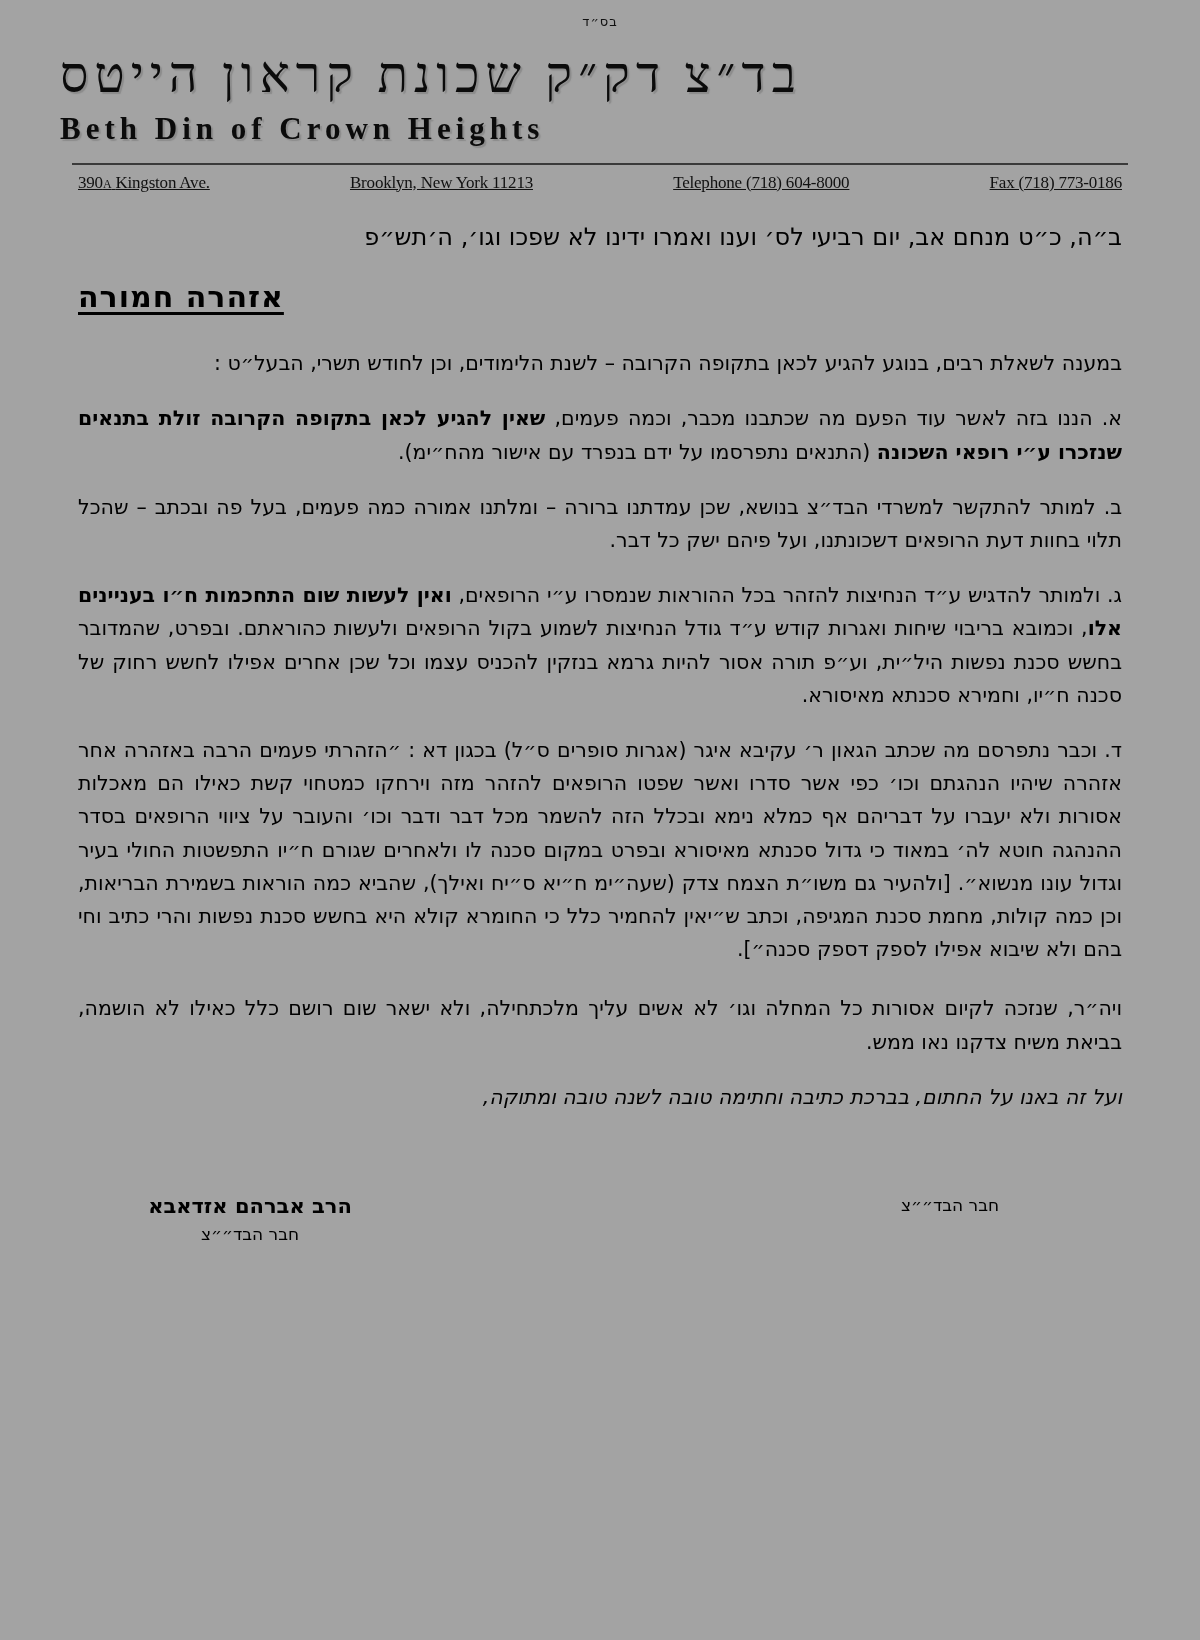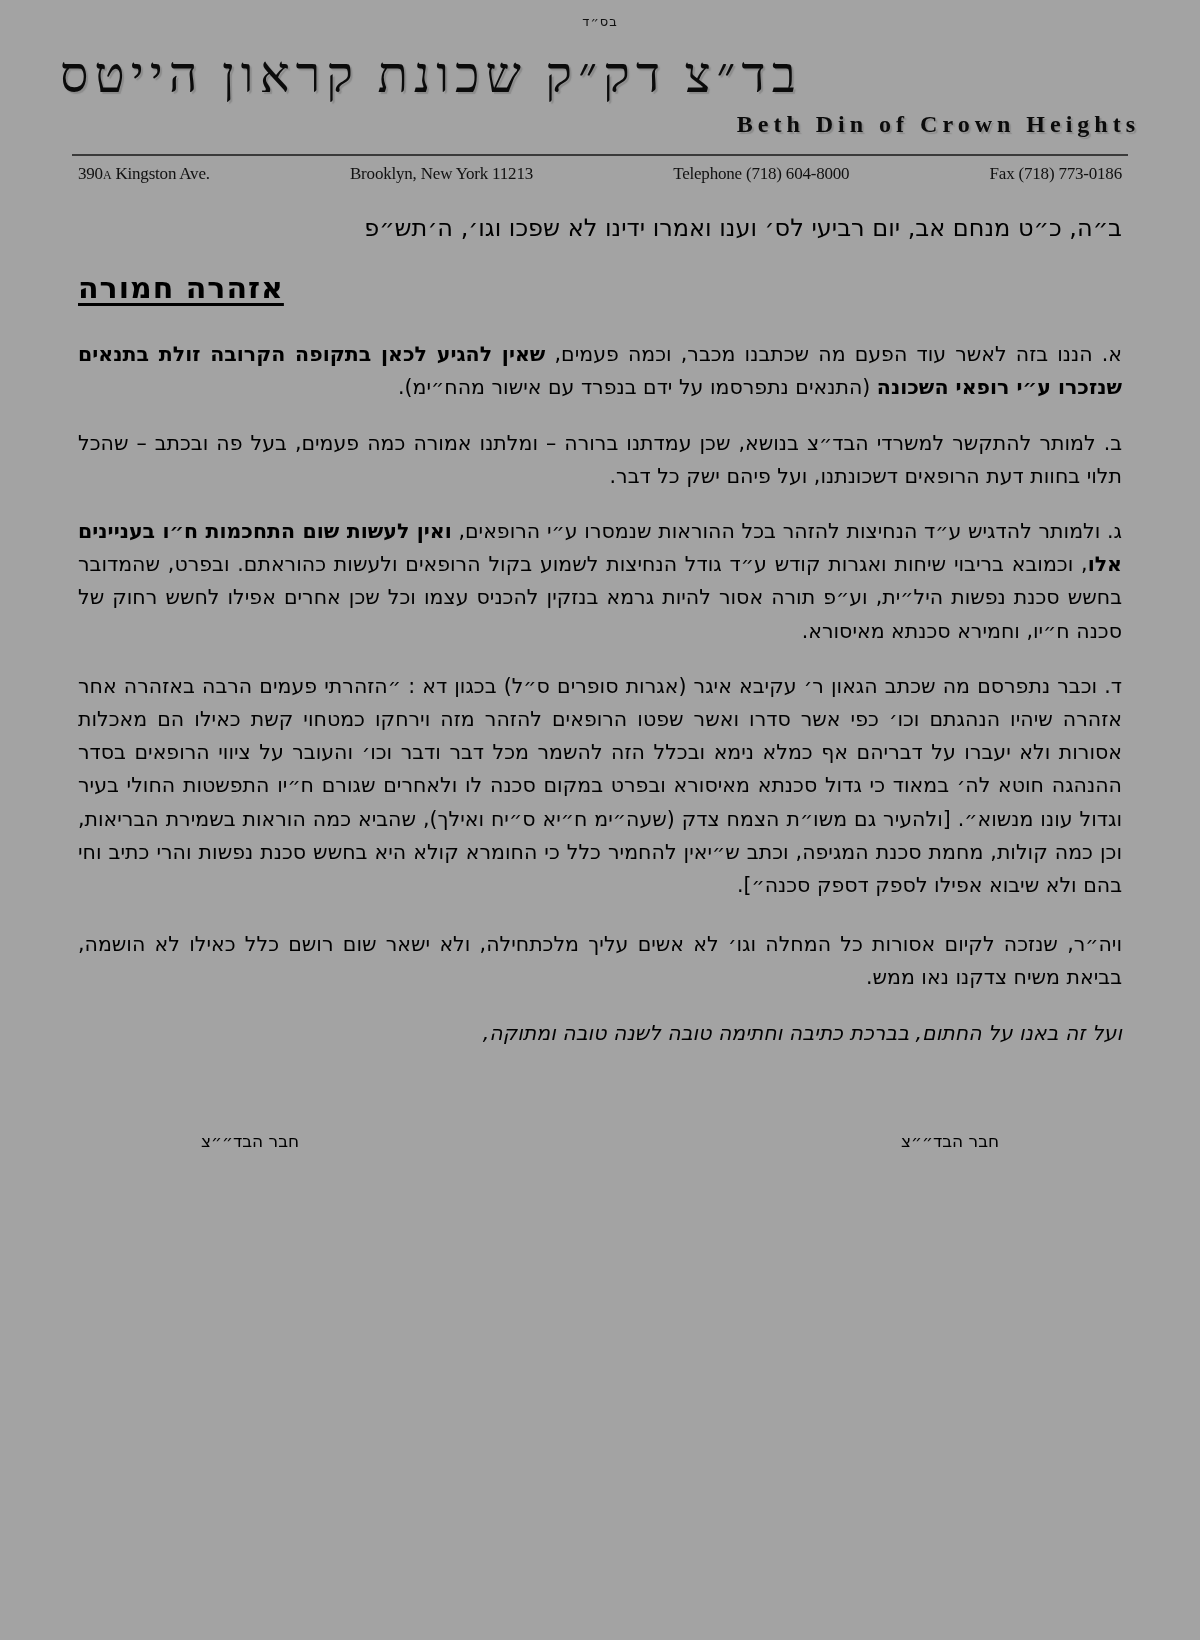--- a/index.html
+++ b/index.html
@@ -41,25 +41,25 @@
     font-weight: normal;
     font-size: 50px;
     letter-spacing: 6px;
     line-height: 1.15;
     color: #0b0b0b;
     text-shadow: 2px 2px 1px rgba(120,120,120,0.55);
     margin: 4px 0 2px 0;
     white-space: nowrap;
   }
   .org-name-en {
-    text-align: right;
+    text-align: left;
     direction: ltr;
     font-family: "Liberation Serif", "DejaVu Serif", serif;
     font-weight: bold;
-    font-size: 24px;
+    font-size: 31px;
     letter-spacing: 5px;
     color: #0b0b0b;
     text-shadow: 2px 2px 1px rgba(120,120,120,0.55);
     margin: 6px 0 16px 0;
     white-space: nowrap;
   }
   .rule {
     border: none;
     border-top: 2px solid #3a3a3a;
     margin: 6px 12px 0 12px;
@@ -69,21 +69,21 @@
     direction: ltr;
     display: flex;
     justify-content: space-between;
     align-items: baseline;
     font-family: "Liberation Serif", "DejaVu Serif", serif;
     font-size: 17px;
     color: #111;
     padding: 8px 18px 0 18px;
     letter-spacing: -0.2px;
   }
-  .contact-row .item { white-space: nowrap; }
+  .contact-row .item { white-space: nowrap; text-decoration: underline; }
   .contact-row .item .sub {
     font-size: 12px;
     vertical-align: baseline;
   }
 
   
   .doc-body {
     direction: rtl;
     text-align: justify;
     font-family: "DejaVu Sans", "Liberation Sans", sans-serif;
@@ -166,37 +166,39 @@
       <span class="item">Fax (718) 773-0186</span>
     </div>
   </div>
 
   <div class="doc-body">
 
     <div class="dateline">ב״ה, כ״ט מנחם אב, יום רביעי לס׳ וענו ואמרו ידינו לא שפכו וגו׳, ה׳תש״פ</div>
 
     <div class="main-heading">אזהרה חמורה</div>
 
+    <p class="para">במענה לשאלת רבים, בנוגע להגיע לכאן בתקופה הקרובה – לשנת הלימודים, וכן לחודש תשרי, הבעל״ט :</p>
 
     <p class="para"><span>א. הננו בזה לאשר עוד הפעם מה שכתבנו מכבר, וכמה פעמים, </span><span class="b">שאין להגיע לכאן בתקופה הקרובה זולת בתנאים שנזכרו ע״י רופאי השכונה</span><span> (התנאים נתפרסמו על ידם בנפרד עם אישור מהח״ימ).</span></p>
 
     <p class="para">ב. למותר להתקשר למשרדי הבד״צ בנושא, שכן עמדתנו ברורה – ומלתנו אמורה כמה פעמים, בעל פה ובכתב – שהכל תלוי בחוות דעת הרופאים דשכונתנו, ועל פיהם ישק כל דבר.</p>
 
     <p class="para"><span>ג. ולמותר להדגיש ע״ד הנחיצות להזהר בכל ההוראות שנמסרו ע״י הרופאים, </span><span class="b">ואין לעשות שום התחכמות ח״ו בעניינים אלו</span><span>, וכמובא בריבוי שיחות ואגרות קודש ע״ד גודל הנחיצות לשמוע בקול הרופאים ולעשות כהוראתם. ובפרט, שהמדובר בחשש סכנת נפשות היל״ית, וע״פ תורה אסור להיות גרמא בנזקין להכניס עצמו וכל שכן אחרים אפילו לחשש רחוק של סכנה ח״יו, וחמירא סכנתא מאיסורא.</span></p>
 
     <p class="para"><span>ד. וכבר נתפרסם מה שכתב הגאון ר׳ עקיבא איגר (אגרות סופרים ס״ל) בכגון דא :</span> <span>״הזהרתי פעמים הרבה באזהרה אחר אזהרה שיהיו הנהגתם וכו׳ כפי אשר סדרו ואשר שפטו הרופאים להזהר מזה וירחקו כמטחוי קשת כאילו הם מאכלות אסורות ולא יעברו על דבריהם אף כמלא נימא ובכלל הזה להשמר מכל דבר ודבר וכו׳ והעובר על ציווי הרופאים בסדר ההנהגה חוטא לה׳ במאוד כי גדול סכנתא מאיסורא ובפרט במקום סכנה לו ולאחרים שגורם ח״יו התפשטות החולי בעיר וגדול עונו מנשוא״.</span> <span>[ולהעיר גם משו״ת הצמח צדק (שעה״ימ ח״יא ס״יח ואילך), שהביא כמה הוראות בשמירת הבריאות, וכן כמה קולות, מחמת סכנת המגיפה, וכתב ש״יאין להחמיר כלל כי החומרא קולא היא בחשש סכנת נפשות והרי כתיב וחי בהם ולא שיבוא אפילו לספק דספק סכנה״].</span></p>
 
     <div class="closing-block">
       <p class="para">ויה״ר, שנזכה לקיום אסורות כל המחלה וגו׳ לא אשים עליך מלכתחילה, ולא ישאר שום רושם כלל כאילו לא הושמה, בביאת משיח צדקנו נאו ממש.</p>
       <p class="para">ועל זה באנו על החתום, בברכת כתיבה וחתימה טובה לשנה טובה ומתוקה,</p>
     </div>
   </div>
 
   <div class="signatures">
     <div class="sig">
       <div class="role">חבר הבד״״צ</div>
     </div>
     <div class="sig">
+      <div class="name">הרב אברהם אזדאבא</div>
       <div class="role">חבר הבד״״צ</div>
     </div>
   </div>
 
 </div>
 
 </body></html>

